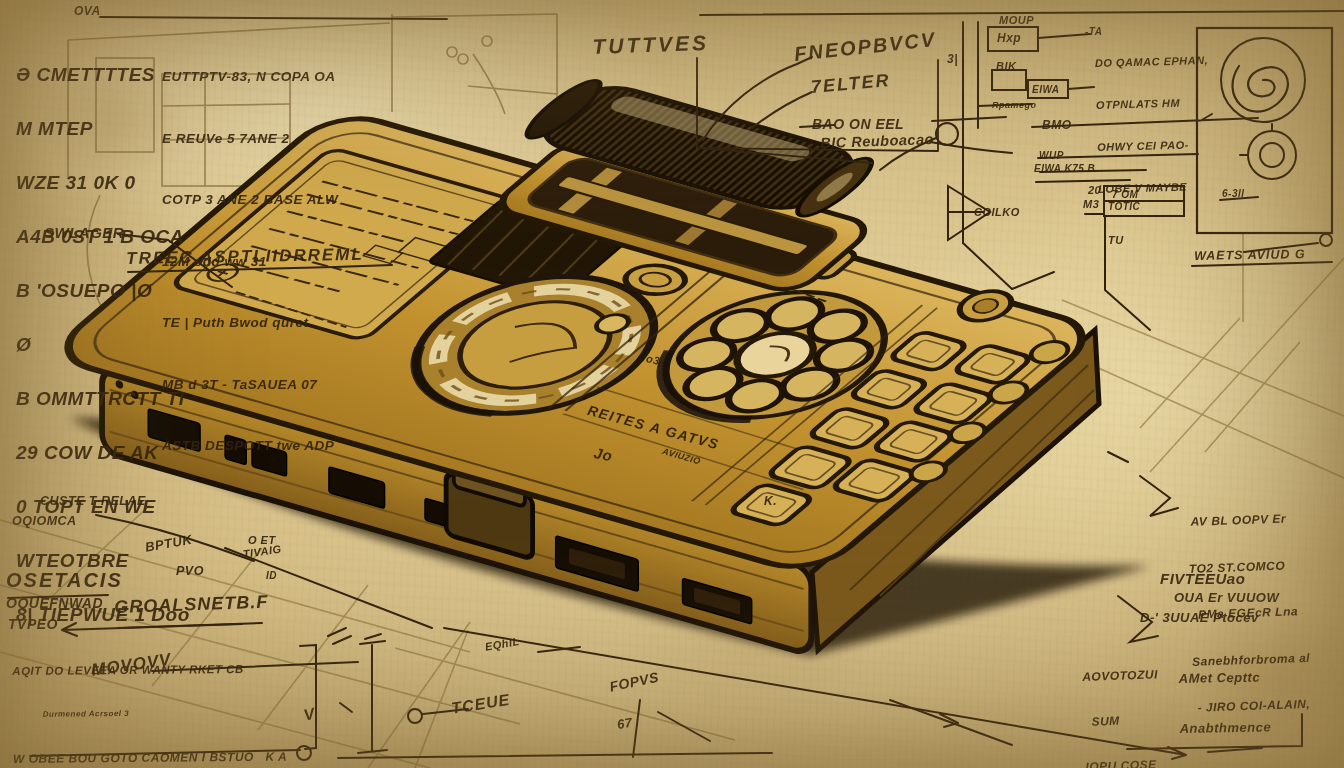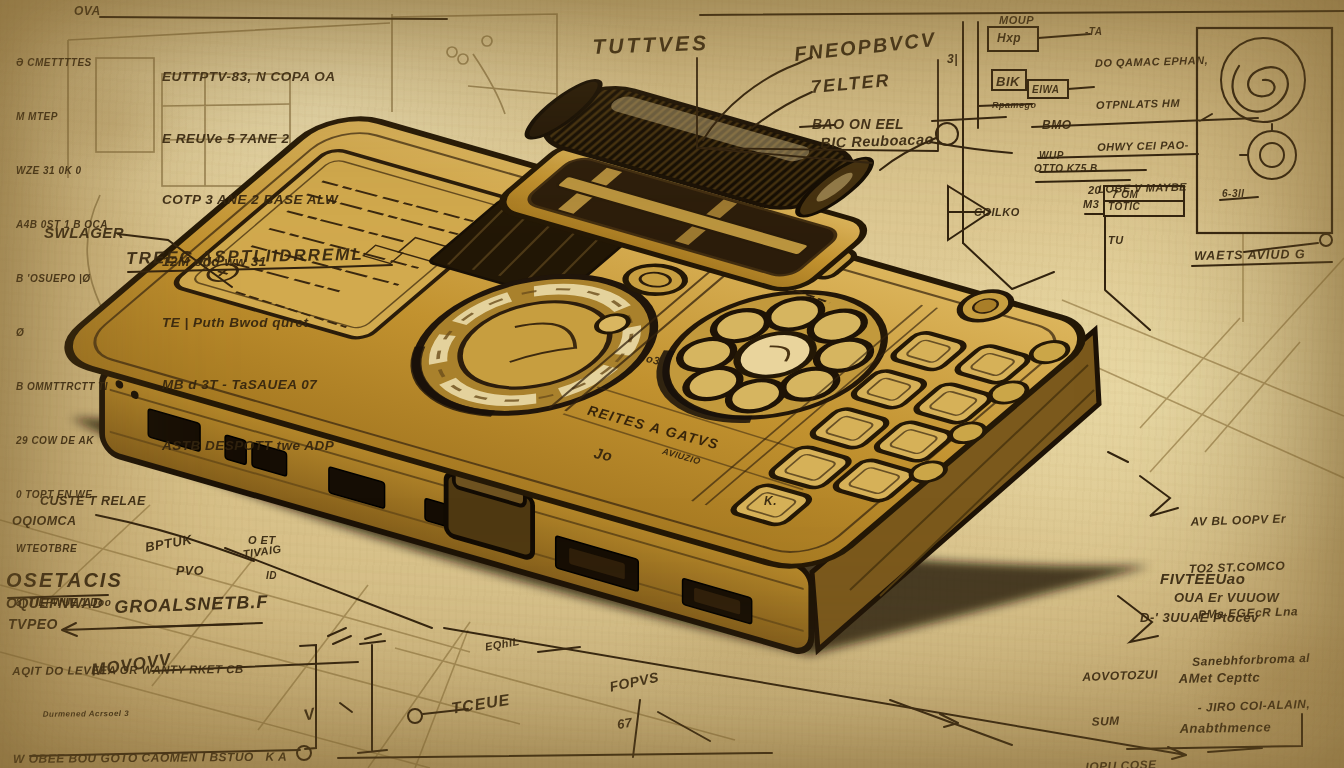--- a/index.html
+++ b/index.html
@@ -17,34 +17,34 @@
     box-shadow:inset 0 0 190px 42px rgba(110,84,38,.55), inset 0 0 60px 8px rgba(120,94,45,.25);}
   .stain{position:absolute;border-radius:50%;z-index:0;pointer-events:none;}
   .st1{left:40px;top:70px;width:150px;height:110px;background:radial-gradient(closest-side,rgba(146,110,48,.16),rgba(0,0,0,0));}
   .st2{left:1180px;top:600px;width:190px;height:150px;background:radial-gradient(closest-side,rgba(140,104,44,.2),rgba(0,0,0,0));}
   .st3{left:620px;top:560px;width:260px;height:160px;background:radial-gradient(closest-side,rgba(150,116,52,.12),rgba(0,0,0,0));}
   svg.art{position:absolute;inset:0;z-index:1;}
   .hw{position:absolute;z-index:2;color:#33240f;font-weight:700;font-style:italic;
       letter-spacing:.5px;opacity:.92;white-space:pre;transform-origin:left top;line-height:1.25;}
   
   .l-ova{left:74px;top:4px;font-size:12px}
-  .l-tla{left:16px;top:18px;font-size:10px;line-height:18px}
+  .l-tla{left:16px;top:30px;font-size:19px;line-height:18px}
   .l-tlb{left:162px;top:26px;font-size:13.5px;line-height:20.5px}
   .l-cap{left:126px;top:248px;font-size:17px;letter-spacing:2px;transform:rotate(-1deg)}
   .l-swl{left:44px;top:224px;font-size:15px}
   .l-tut{left:592px;top:34px;font-size:21px;letter-spacing:3px;transform:rotate(-2deg)}
   .l-fne{left:793px;top:42px;font-size:20px;letter-spacing:2px;transform:rotate(-6deg)}
   .l-zel{left:810px;top:76px;font-size:18px;letter-spacing:2px;transform:rotate(-5deg)}
   .l-bao{left:812px;top:116px;font-size:14px}
   .l-bic{left:820px;top:134px;font-size:14.5px;transform:rotate(-2deg)}
   .l-moup{left:999px;top:14px;font-size:11px}
   .l-hxp{left:997px;top:31px;font-size:12px}
   .l-ta{left:1085px;top:26px;font-size:10px}
   .l-bars{left:947px;top:52px;font-size:12px}
-  .l-bik{left:996px;top:74px;font-size:13px}
+  .l-bik{left:996px;top:60px;font-size:11px}
   .l-eiwa{left:1032px;top:84px;font-size:10px}
   .l-rpa{left:992px;top:100px;font-size:9px}
   .l-bmo{left:1042px;top:118px;font-size:12px}
   .l-wup{left:1039px;top:150px;font-size:10px}
   .l-otto{left:1034px;top:163px;font-size:10px}
   .l-n20{left:1088px;top:184px;font-size:11px}
   .l-m3{left:1083px;top:198px;font-size:11px}
   .l-om7{left:1112px;top:189px;font-size:10px}
   .l-totic{left:1108px;top:201px;font-size:10px}
   .l-coil{left:974px;top:206px;font-size:11px}
@@ -349,21 +349,21 @@
 
   <div class="hw l-moup">MOUP</div>
   <div class="hw l-hxp">Hxp</div>
   <div class="hw l-ta">-TA</div>
   <div class="hw l-bars">3|</div>
   <div class="hw l-bik">BIK</div>
   <div class="hw l-eiwa">EIWA</div>
   <div class="hw l-rpa">Rpamego</div>
   <div class="hw l-bmo">BMO</div>
   <div class="hw l-wup">WUP</div>
-  <div class="hw l-otto">OTTO K75 B</div>
+  <div class="hw l-otto">EIWA K75 B</div>
   <div class="hw l-n20">20</div>
   <div class="hw l-m3">M3</div>
   <div class="hw l-om7">7 OM</div>
   <div class="hw l-totic">TOTIC</div>
   <div class="hw l-coil">COILKO</div>
   <div class="hw l-tu">TU</div>
   <div class="hw l-g31">6-3ll</div>
 
   <div class="hw l-trn">
     <div>DO QAMAC EPHAN,</div>

